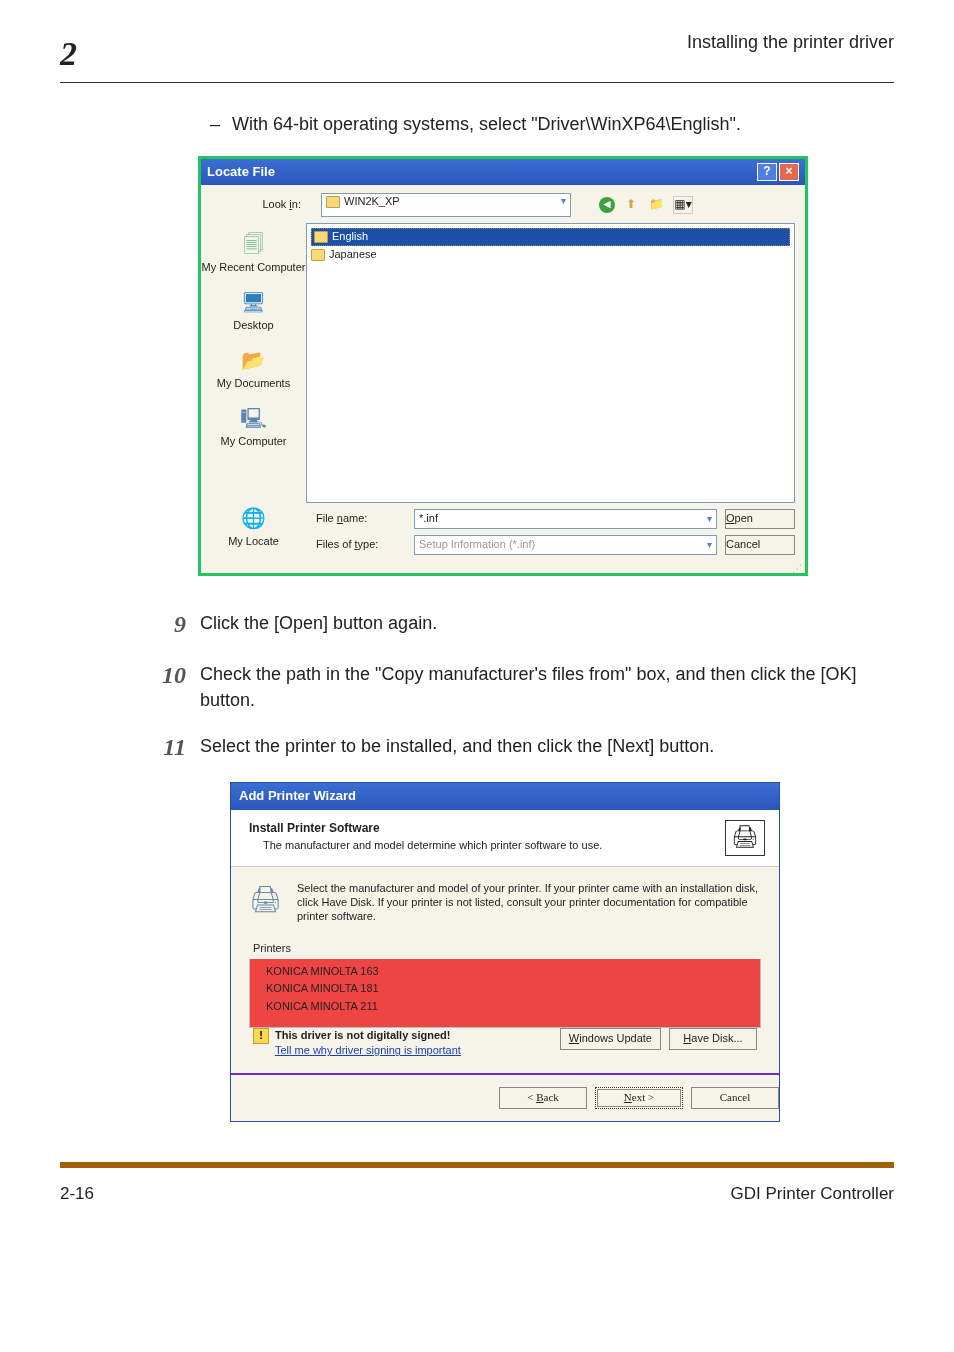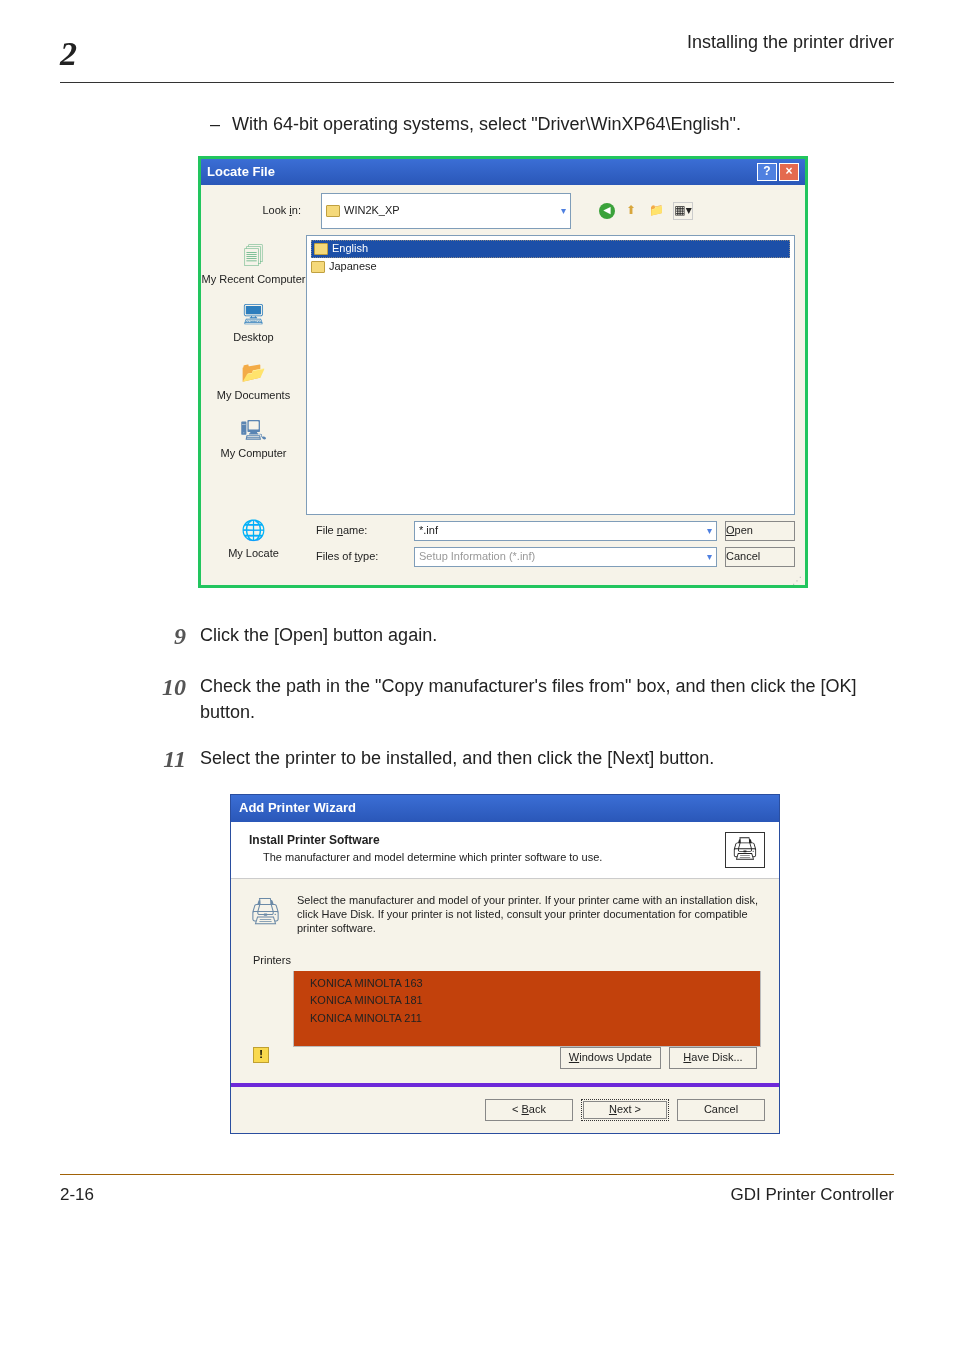--- a/index.html
+++ b/index.html
@@ -32,21 +32,21 @@
   .dlg-title {
     background: linear-gradient(#3b6ed5,#2a57b8); color:#fff;
     font-weight:bold; padding: 4px 6px; display:flex; justify-content:space-between; align-items:center;
     font-size:13px;
   }
   .title-btns { display:flex; gap:2px; }
   .title-btn { width:20px; height:18px; display:flex; align-items:center; justify-content:center; font-weight:bold; border:1px solid #fff; background:#4f80e0; color:#fff; font-size:12px;}
   .title-btn.close { background:#e46a4f; }
   .lookin-row { display:flex; align-items:center; gap:20px; padding:8px 10px 6px 10px; }
   .lookin-label { width:90px; text-align:right; }
-  .lookin-select { flex:0 0 250px; height:36px; border:1px solid #7f9db9; background:#fff; display:flex; align-items:center; padding:0 4px; justify-content:space-between; font-size:11px;}
+  .lookin-select { flex:0 0 250px; height:24px; border:1px solid #7f9db9; background:#fff; display:flex; padding:0 4px; justify-content:space-between; font-size:11px;}
   .lfolder-ico { width:14px; height:12px; background:#f5d97a; border:1px solid #c0a040; margin-right:4px; display:inline-block; vertical-align:middle; border-radius:1px;}
   .toolbar-icons { display:flex; gap:6px; margin-left:8px; align-items:center;}
   .ti { width:20px; height:18px; display:flex; align-items:center; justify-content:center; font-size:12px; }
   .ti.back { background:#3ba23b; border-radius:50%; color:#fff; width:16px; height:16px;}
   .ti.up { color:#d8a63c;}
   .ti.new { color:#d8a63c;}
   .ti.views { border:1px solid #ccc;}
   .dlg-body { display:flex; }
   .places-bar { width:105px; display:flex; flex-direction:column; align-items:center; padding:6px 0; gap:14px;}
   .place { display:flex; flex-direction:column; align-items:center; gap:2px; font-size:11px; text-align:center; line-height:1.1;}
@@ -79,34 +79,34 @@
   .wiz-title { background: linear-gradient(#3b6ed5,#2a57b8); color:#fff; font-weight:bold; padding:4px 8px; font-size:13px;}
   .wiz-header { background:#fff; padding:10px 14px 10px 18px; display:flex; justify-content:space-between; align-items:flex-start; border-bottom:1px solid #ccc;}
   .wiz-head-text h3 { font-size:12px; font-weight:bold; margin-bottom:2px;}
   .wiz-head-text p { font-size:11px; margin-left:14px; }
   .wiz-icon { width:40px; height:36px; border:1px solid #333; display:flex; align-items:center; justify-content:center; font-size:22px;}
   .wiz-body { padding:14px 18px 4px 18px; }
   .wiz-info { display:flex; gap:10px; margin-bottom:18px;}
   .wiz-printer-ico { width:38px; height:30px; color:#6b8aa7; font-size:26px; flex-shrink:0; display:flex; align-items:flex-start;}
   .wiz-info p { font-size:11px; line-height:1.3;}
   .printers-label { font-size:11px; margin-bottom:2px; padding-left:4px;}
-  .printers-list { background:#c2410c; border:1px solid #bbb; border-top:none; padding:4px 16px 19px 16px;margin-left:44px;}
+  .printers-list { background:#ef4444; border:1px solid #bbb; border-top:none; padding:4px 16px 12px 16px;}
   .printer-item { font-size:11px; padding:1px 0;}
   .sign-row { display:flex; justify-content:space-between; align-items:flex-start; padding:0 4px 10px 4px; gap:10px;}
   .sign-left { display:flex; gap:6px; }
   .warn-ico { width:16px; height:16px; background:#f9d94e; border:1px solid #c0a030; display:flex; align-items:center; justify-content:center; font-weight:bold; color:#000; font-size:11px; flex-shrink:0;}
   .sign-text { font-size:11px;}
   .sign-text b { display:block;}
   .sign-text a { color:#1a3fb0; text-decoration:underline;}
   .sign-btns { display:flex; gap:8px;}
   .wbtn { min-width:88px; height:22px; border:1px solid #888; background:#F6F3E9; font-size:11px; display:flex; align-items:center; justify-content:center; padding:0 8px;}
-  .wiz-footer { border-top:4px solid #6d28d9; padding:12px 14px; display:flex; justify-content:flex-end; gap:8px;}
+  .wiz-footer { border-top:2px solid #6d28d9; padding:12px 0; display:flex; justify-content:flex-end; gap:8px;font-family:Liberation Serif, serif;}
   .wbtn.primary { border:1px dotted #333; outline:1px solid #888; outline-offset:-3px;}
 
-  .footer-row { display:flex; justify-content:space-between; border-top:1px solid #a16207; padding-top:8px; margin-top:40px; font-size:17px;}
+  .footer-row { display:flex; justify-content:space-between; border-top:6px solid #a16207; padding-top:14px; margin-top:40px; font-size:17px;}
   .underline { text-decoration: underline; }
 </style>
 </head>
 <body>
 
 <div class="header-row">
   <div class="chapter-num">2</div>
   <div class="header-title">Installing the printer driver</div>
 </div>
 
@@ -235,20 +235,24 @@
     </div>
     <div class="printers-label">Printers</div>
     <div class="printers-list">
       <div class="printer-item">KONICA MINOLTA 163</div>
       <div class="printer-item">KONICA MINOLTA 181</div>
       <div class="printer-item">KONICA MINOLTA 211</div>
     </div>
     <div class="sign-row">
       <div class="sign-left">
         <div class="warn-ico">!</div>
+        <div class="sign-text">
+          <b>This driver is not digitally signed!</b>
+          <a href="#"><span class="underline">T</span>ell me why driver signing is important</a>
+        </div>
       </div>
       <div class="sign-btns">
         <div class="wbtn">
             <span><span class="underline">W</span>indows Update</span>
           </div>
         <div class="wbtn">
             <span><span class="underline">H</span>ave Disk...</span>
           </div>
       </div>
     </div>

